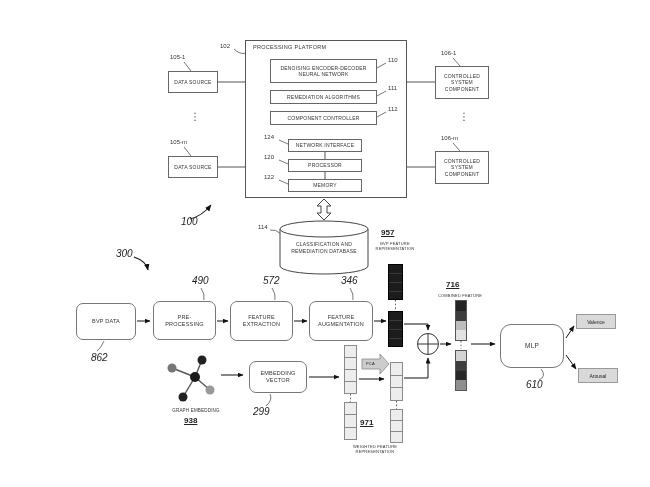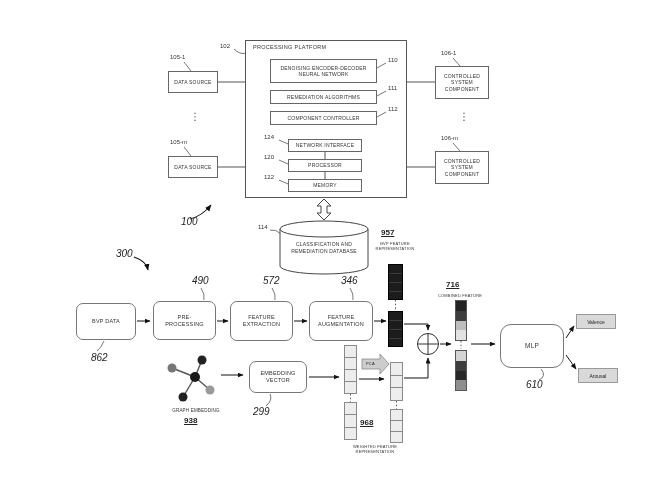--- a/index.html
+++ b/index.html
@@ -213,21 +213,21 @@
   <div class="segbar" style="left:390px;top:362px;width:13px;height:39px;">
     <div class="c"></div>
       <div class="c"></div>
       <div class="c"></div>
   </div>
   <div class="segbar" style="left:390px;top:409px;width:13px;height:34px;">
     <div class="c"></div>
       <div class="c"></div>
       <div class="c"></div>
   </div>
-  <div class="refu" style="left:360px;top:418px;">968</div>
+  <div class="refu" style="left:360px;top:418px;">971</div>
   <div class="cap" style="left:336px;top:444px;width:78px;">WEIGHTED FEATURE REPRESENTATION</div>
 
   <div class="refu" style="left:446px;top:280px;">716</div>
   <div class="cap" style="left:428px;top:293px;width:64px;">COMBINED FEATURE</div>
   <div class="combar" style="left:455px;top:300px;width:12px;height:41px;">
     <div class="s" style="background:#232323;"></div>
     <div class="s" style="background:#3d3d3d;"></div>
     <div class="s" style="background:#bdbdbd;"></div>
     <div class="s" style="background:#e2e2e2;"></div>
   </div>

